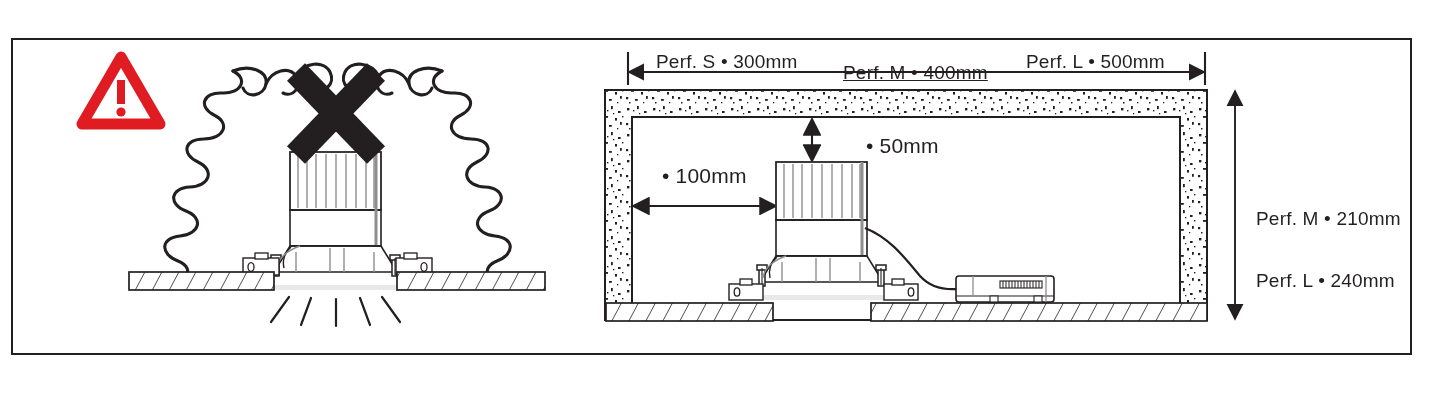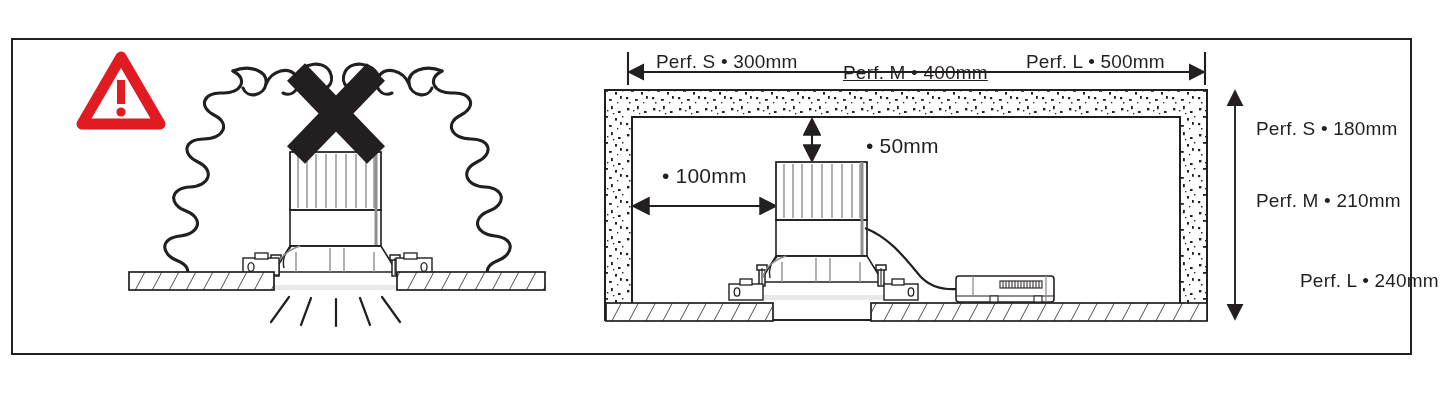--- a/index.html
+++ b/index.html
@@ -273,20 +273,19 @@
         <rect x="606" y="303" width="167" height="18" fill="url(#hatch)" stroke="#231f20" stroke-width="1.7"></rect>
         <rect x="871" y="303" width="336" height="18" fill="url(#hatch)" stroke="#231f20" stroke-width="1.7"></rect>
       </g>
     </g>
   </svg>
 
   <div class="dimlabel top-dim" style="left:656px;top:51px;">Perf. S •  300mm</div>
   <div class="dimlabel top-dim" style="left:843px;top:62px;text-decoration:underline;">Perf. M •  400mm</div>
   <div class="dimlabel top-dim" style="left:1026px;top:51px;text-align:center;">Perf. L •  500mm</div>
 
-  <div class="dimlabel side-dim" style="left:1256px;top:118px;">Perf. S •  180mm</div>
-  <div class="dimlabel side-dim" style="left:1256px;top:190px;">Perf. M •  210mm</div>
-  <div class="dimlabel side-dim" style="left:1300px;top:270px;text-align:center;">Perf. L •  240mm</div>
+  <div class="dimlabel side-dim" style="left:1256px;top:208px;">Perf. M •  210mm</div>
+  <div class="dimlabel side-dim" style="left:1256px;top:270px;text-align:center;">Perf. L •  240mm</div>
 
   <div class="dimlabel inner-dim" style="left:822px;top:134px;margin-left:44px;">•  50mm</div>
   <div class="dimlabel inner-dim" style="left:662px;top:164px;">•  100mm</div>
 
 </div>
 
 </body></html>

